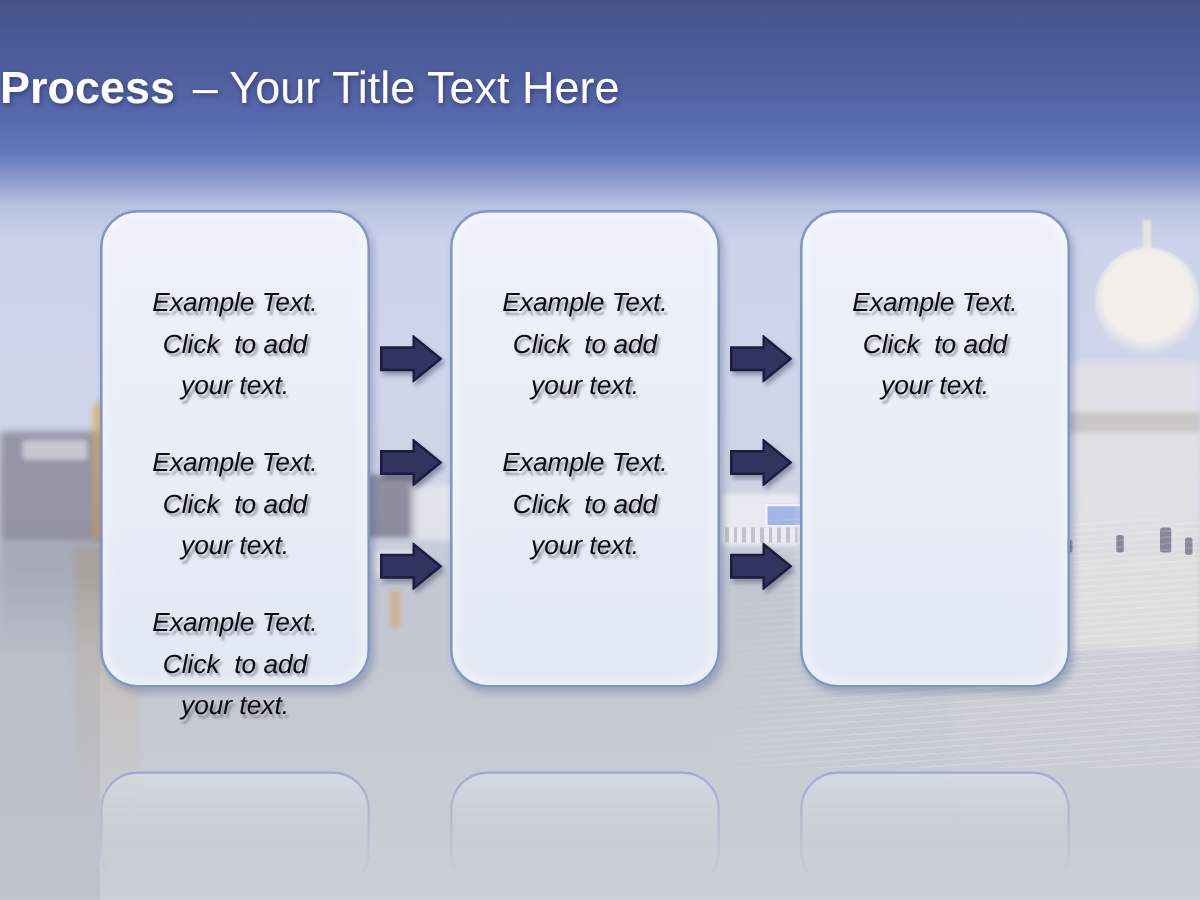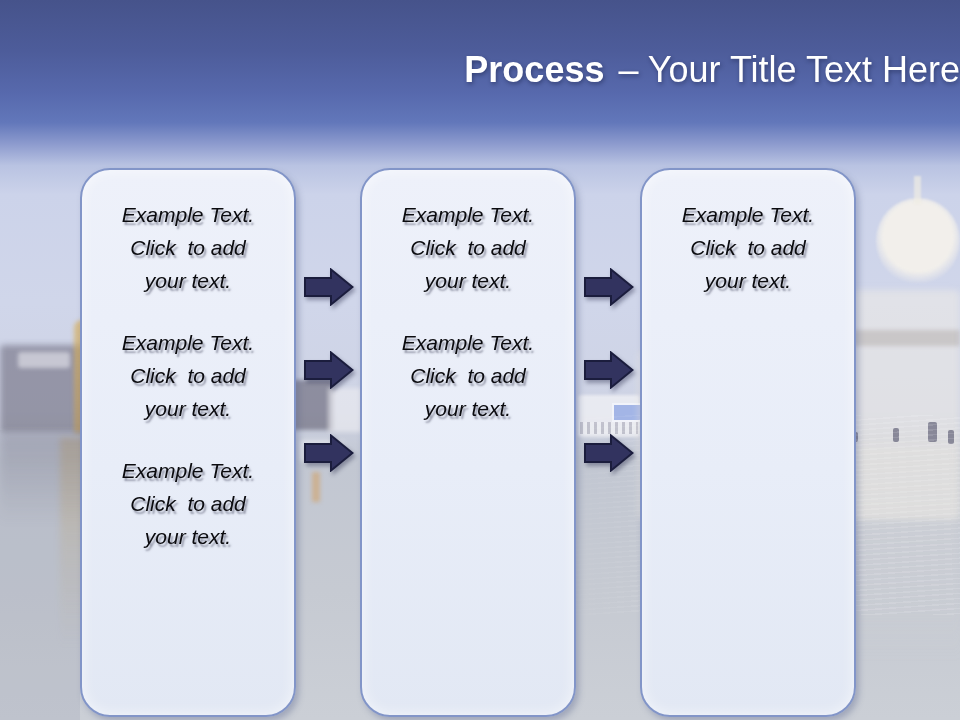--- a/index.html
+++ b/index.html
@@ -36,32 +36,32 @@
   .person{width:6px;height:14px;background:rgba(66,66,92,0.55);filter:blur(0.6px);border-radius:2px;}
   .p1{left:893px;top:428px;} .p2{left:928px;top:422px;width:9px;height:20px;} .p3{left:948px;top:430px;} .p4{left:852px;top:432px;height:10px;}
   .ripples{left:560px;top:415px;width:400px;height:200px;
     background:repeating-linear-gradient(176deg,rgba(255,255,255,0.22) 0 1.5px,rgba(190,196,206,0) 1.5px 5px);
     opacity:0.55;-webkit-mask-image:linear-gradient(90deg,transparent,#000 30%);mask-image:linear-gradient(90deg,transparent,#000 30%);}
   .left-water-tint{left:0;top:430px;width:80px;height:290px;background:rgba(150,155,172,0.22);}
 
   
   .title{
     position:absolute;z-index:3;top:50px;left:0;width:100%;
-    text-align:right;margin:0;color:#ffffff;font-size:36px;line-height:40px;
+    text-align:left;margin:0;color:#ffffff;font-size:36px;line-height:40px;
     text-shadow:1px 2px 4px rgba(18,24,60,0.45);font-weight:400;
   }
   .title .kw{font-weight:700;margin-right:14px;}
 
   
   .box{
-    position:absolute;z-index:2;top:168px;width:216px;height:549px;box-sizing:border-box;
+    position:absolute;z-index:2;top:168px;width:216px;height:382px;box-sizing:border-box;
     border-radius:30px;border:2px solid #8295c8;
     background:linear-gradient(180deg,#eef1fa 0%,#e8edf8 55%,#e2e8f4 100%);
     box-shadow:3px 4px 6px rgba(80,92,135,0.35), inset 0 0 14px rgba(255,255,255,0.65);
-    padding-top:28px;
+    padding-top:56px;
   }
   .box.b1{left:80px;} .box.b2{left:360px;} .box.b3{left:640px;}
   .box p{
     margin:0 0 29px;text-align:center;font-style:italic;
     font-size:21px;line-height:33px;color:#0b0b0f;white-space:pre-wrap;
     text-shadow:2px 3px 2px rgba(110,112,132,0.7);
   }
 
   
   .box-ref{

